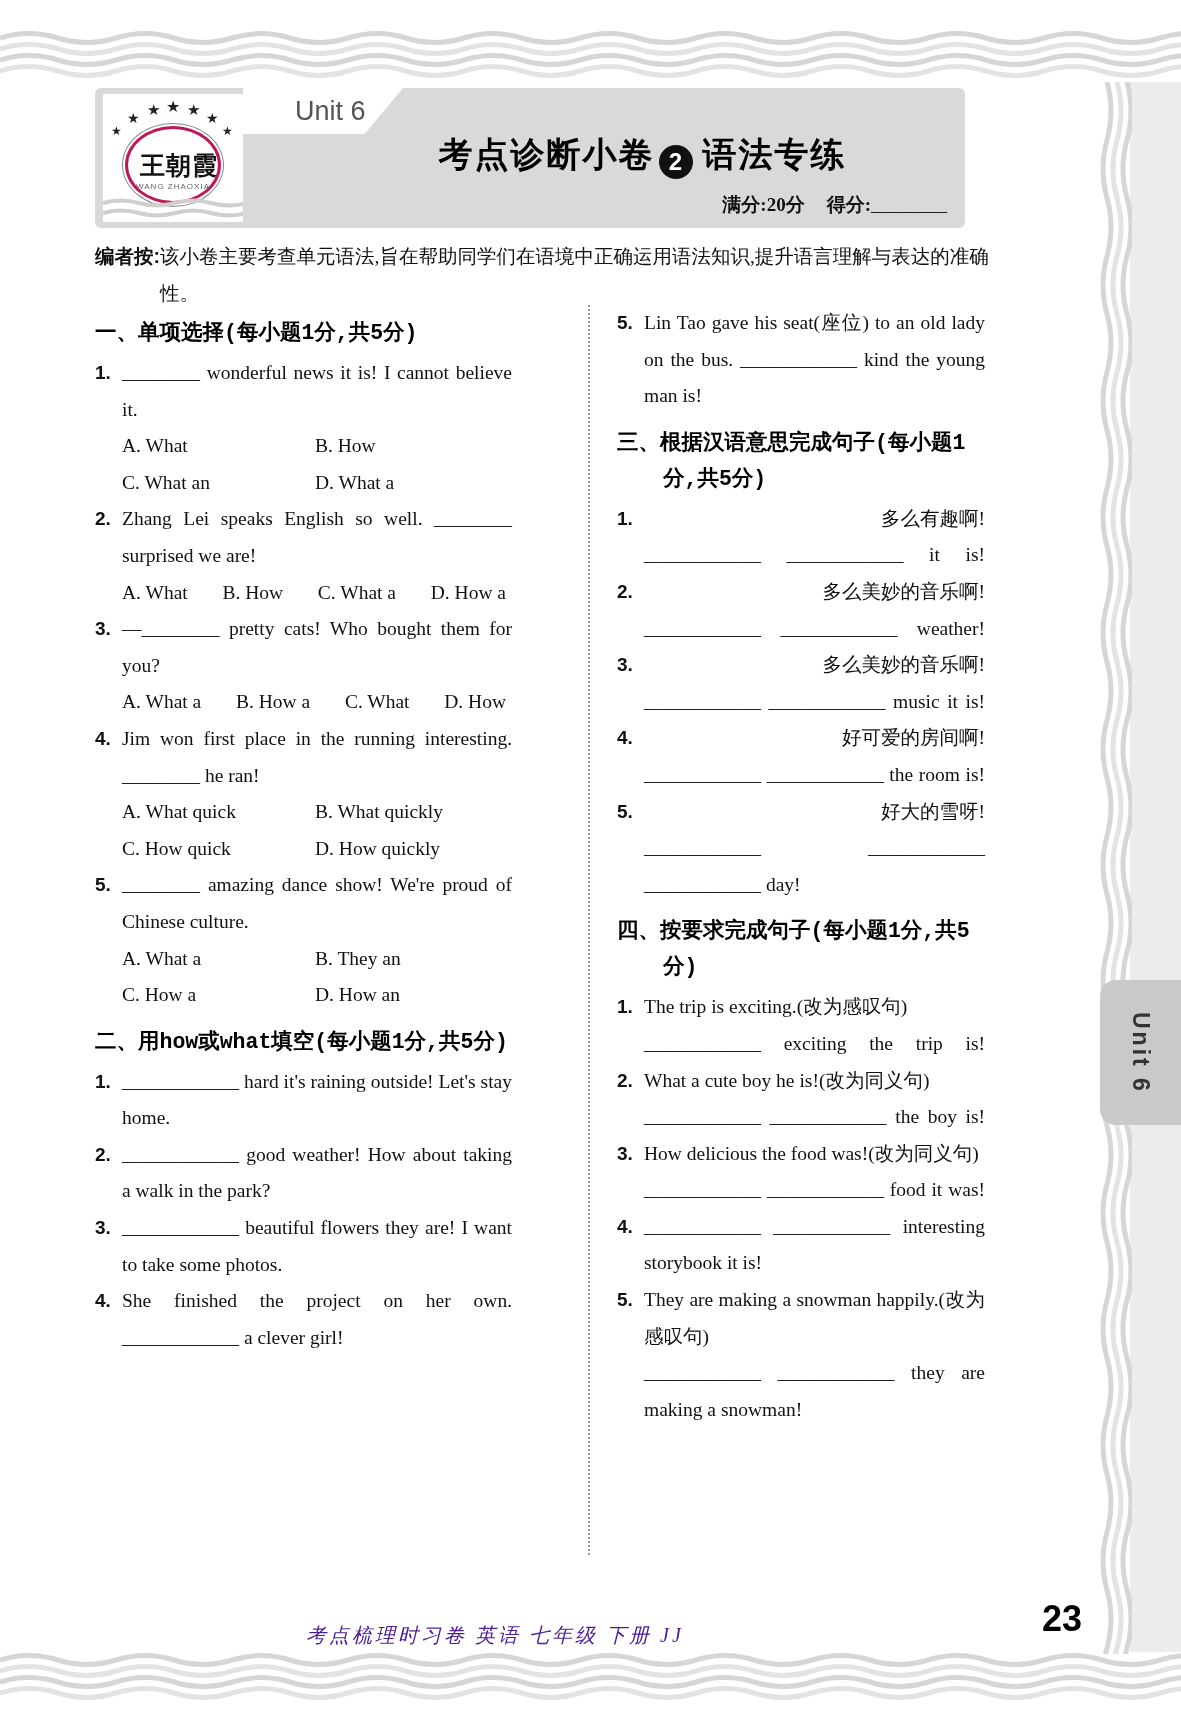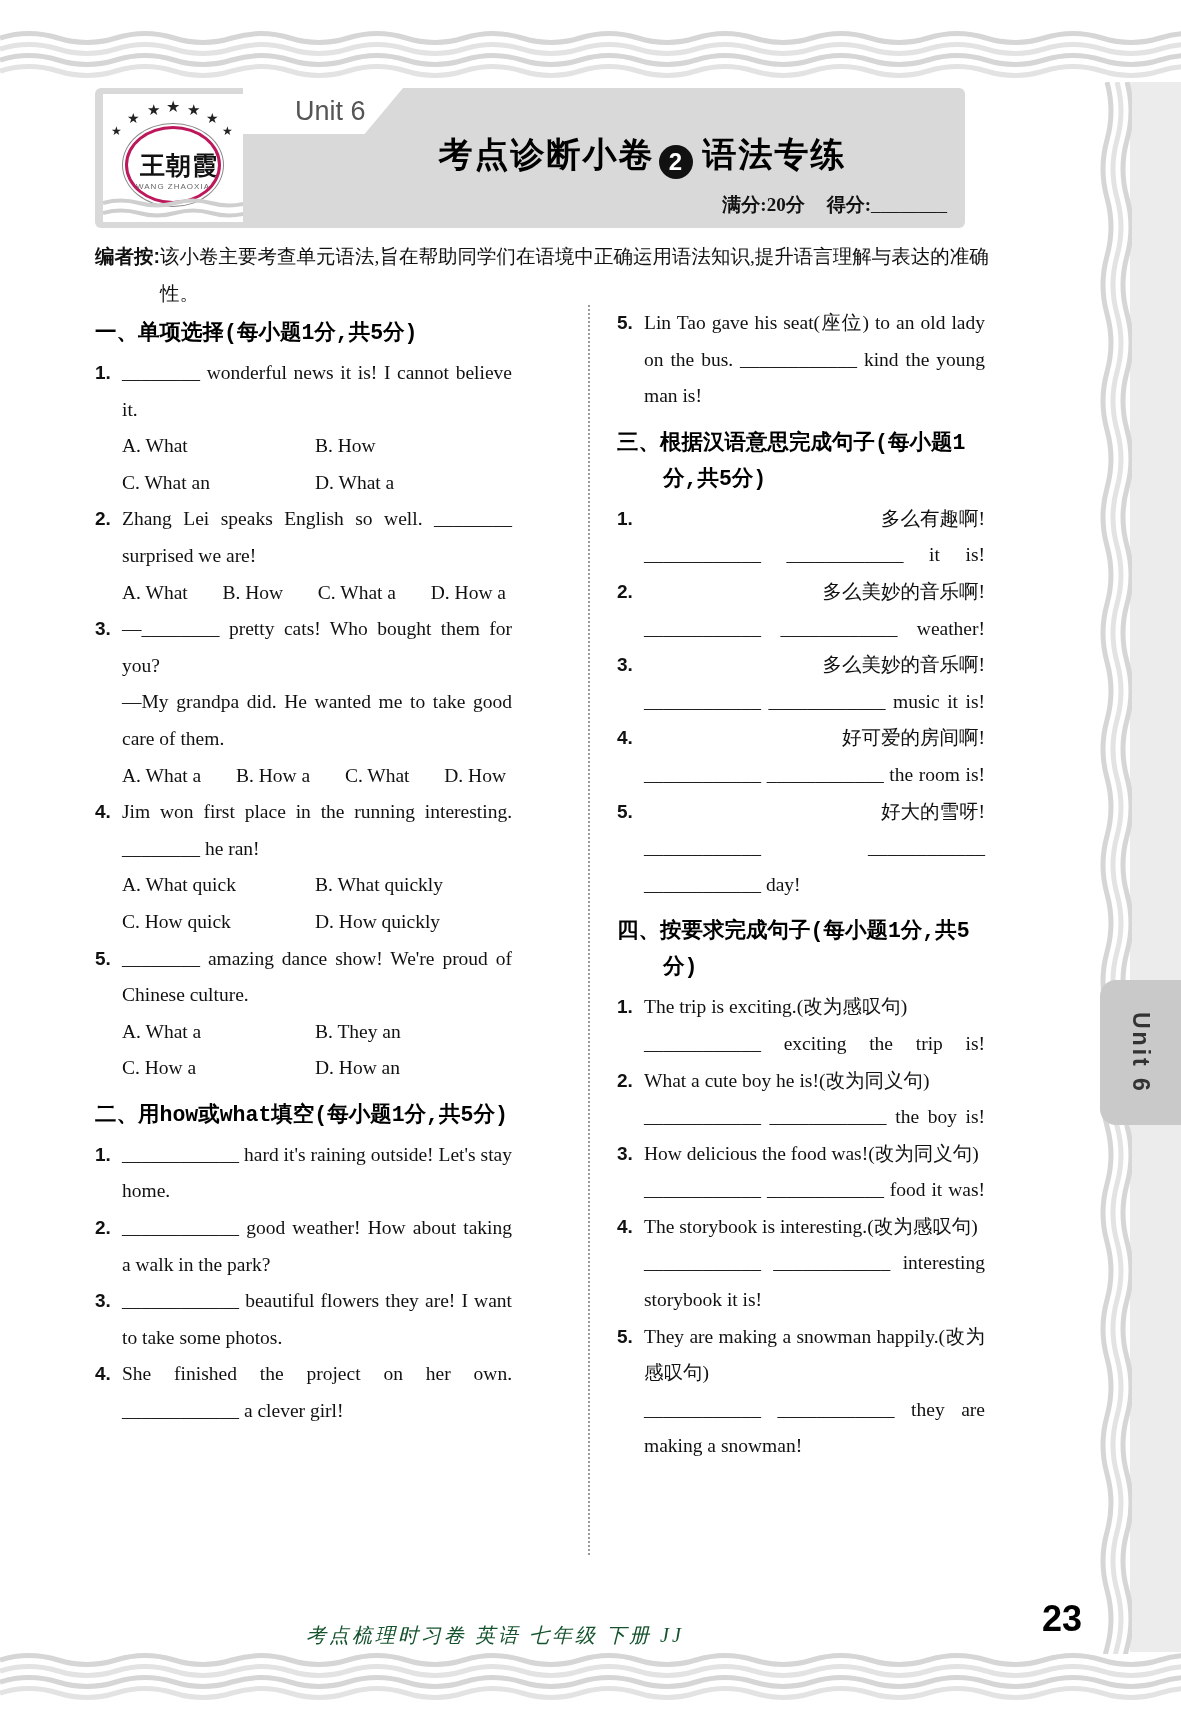--- a/index.html
+++ b/index.html
@@ -70,21 +70,21 @@
   .qtext{font-size:19.5px;line-height:36.6px;text-align:justify;}
   .qtext.zh{text-align:right;}
   .opts{font-size:19.5px;line-height:36.6px;}
   .grid2{display:grid;grid-template-columns:193px 1fr;}
   .row4{display:flex;justify-content:space-between;padding-right:6px;}
   .ans,.ansj{font-size:19.5px;line-height:36.6px;text-align:justify;}
   .ansj{text-align-last:justify;}
 
   
   .footer-text{position:absolute;left:95px;top:1622px;width:800px;text-align:center;
-               font-style:italic;font-size:20px;letter-spacing:3px;color:#14532d;}
+               font-style:italic;font-size:20px;letter-spacing:3px;color:#4c1d95;}
   .page-num{position:absolute;left:1042px;top:1598px;font-family:"Liberation Sans","DejaVu Sans",sans-serif;
             font-weight:bold;font-size:36px;color:#000;}
 </style>
 </head>
 <body>
 
 <div class="sheet">
 
   <svg class="waves-top">
     <path class="wv" d="M0,12 q29,-9 58,0 t58,0 t58,0 t58,0 t58,0 t58,0 t58,0 t58,0 t58,0 t58,0 t58,0 t58,0 t58,0 t58,0 t58,0 t58,0 t58,0 t58,0 t58,0 t58,0 t58,0"></path>
@@ -160,21 +160,20 @@
           <span>A. What</span>
           <span>B. How</span>
           <span>C. What a</span>
           <span>D. How a</span>
         </div>
       </div>
 
       <div class="q">
         <span class="qnum">3.</span>
         <div class="qtext">—________ pretty cats! Who bought them for you?</div>
-        <div class="qtext">—My grandpa did. He wanted me to take good care of them.</div>
         <div class="opts row4">
           <span>A. What a</span>
           <span>B. How a</span>
           <span>C. What</span>
           <span>D. How</span>
         </div>
       </div>
 
       <div class="q">
         <span class="qnum">4.</span>
@@ -267,21 +266,20 @@
         <div class="qtext">What a cute boy he is!(改为同义句)</div>
         <div class="ansj">____________ ____________ the boy is!</div>
       </div>
       <div class="q">
         <span class="qnum">3.</span>
         <div class="qtext">How delicious the food was!(改为同义句)</div>
         <div class="ansj">____________ ____________ food it was!</div>
       </div>
       <div class="q">
         <span class="qnum">4.</span>
-        <div class="qtext">The storybook is interesting.(改为感叹句)</div>
         <div class="ans">____________ ____________ interesting storybook it is!</div>
       </div>
       <div class="q">
         <span class="qnum">5.</span>
         <div class="qtext">They are making a snowman happily.(改为感叹句)</div>
         <div class="ans">____________ ____________ they are making a snowman!</div>
       </div>
 
     </div>
   </div>

